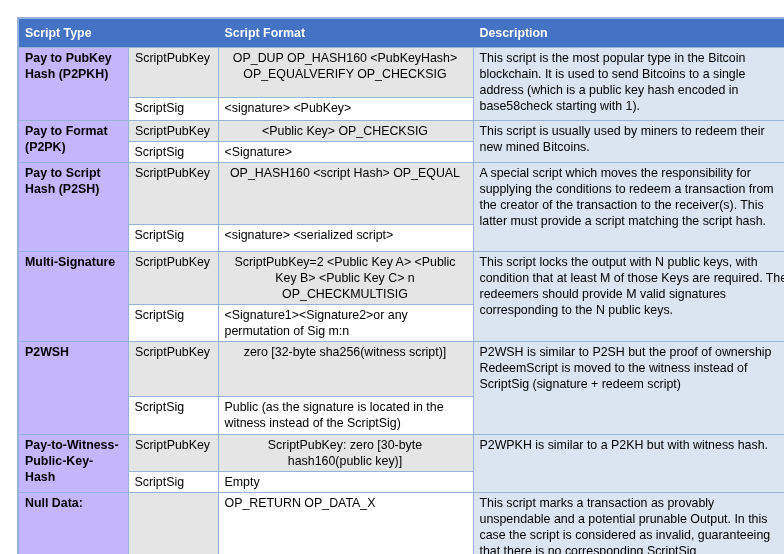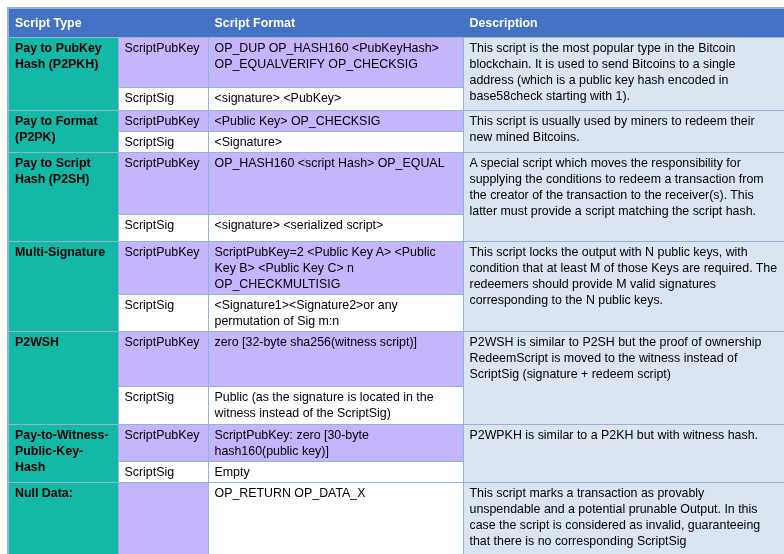--- a/index.html
+++ b/index.html
@@ -5,21 +5,21 @@
   html, body {
     margin: 0;
     background: #ffffff;
     font-family: "Liberation Sans", sans-serif;
     color: #000;
   }
   .page {
     width: 784px;
     height: 554px;
     box-sizing: border-box;
-    padding: 7px;
+    padding: 17px;
     background: #fff;
   }
   table.script-table {
     border-collapse: collapse;
     table-layout: fixed;
     width: 778px;
     border: 2px solid #95b3d7;
   }
   col.c1 { width: 110px; }
   col.c2 { width: 90px;  }
@@ -40,27 +40,28 @@
     border-color: #4472c4;
     border-bottom-color: #95b3d7;
     color: #ffffff;
     font-weight: 700;
     height: 22px;
     vertical-align: middle;
     padding: 3px 6px;
   }
   td.type {
     font-weight: 700;
-    background: #14b8a6;
+    background: #c4b5fd;
   }
   td.desc {
     background: #dbe5f1;
   }
   td.band {
-    background: #c4b5fd;
+    background: #e5e5e5;
+    text-align: center;
   }
 </style>
 </head>
 <body>
 
 <div class="page">
   <table class="script-table">
     <colgroup>
       <col class="c1">
         <col class="c2">

